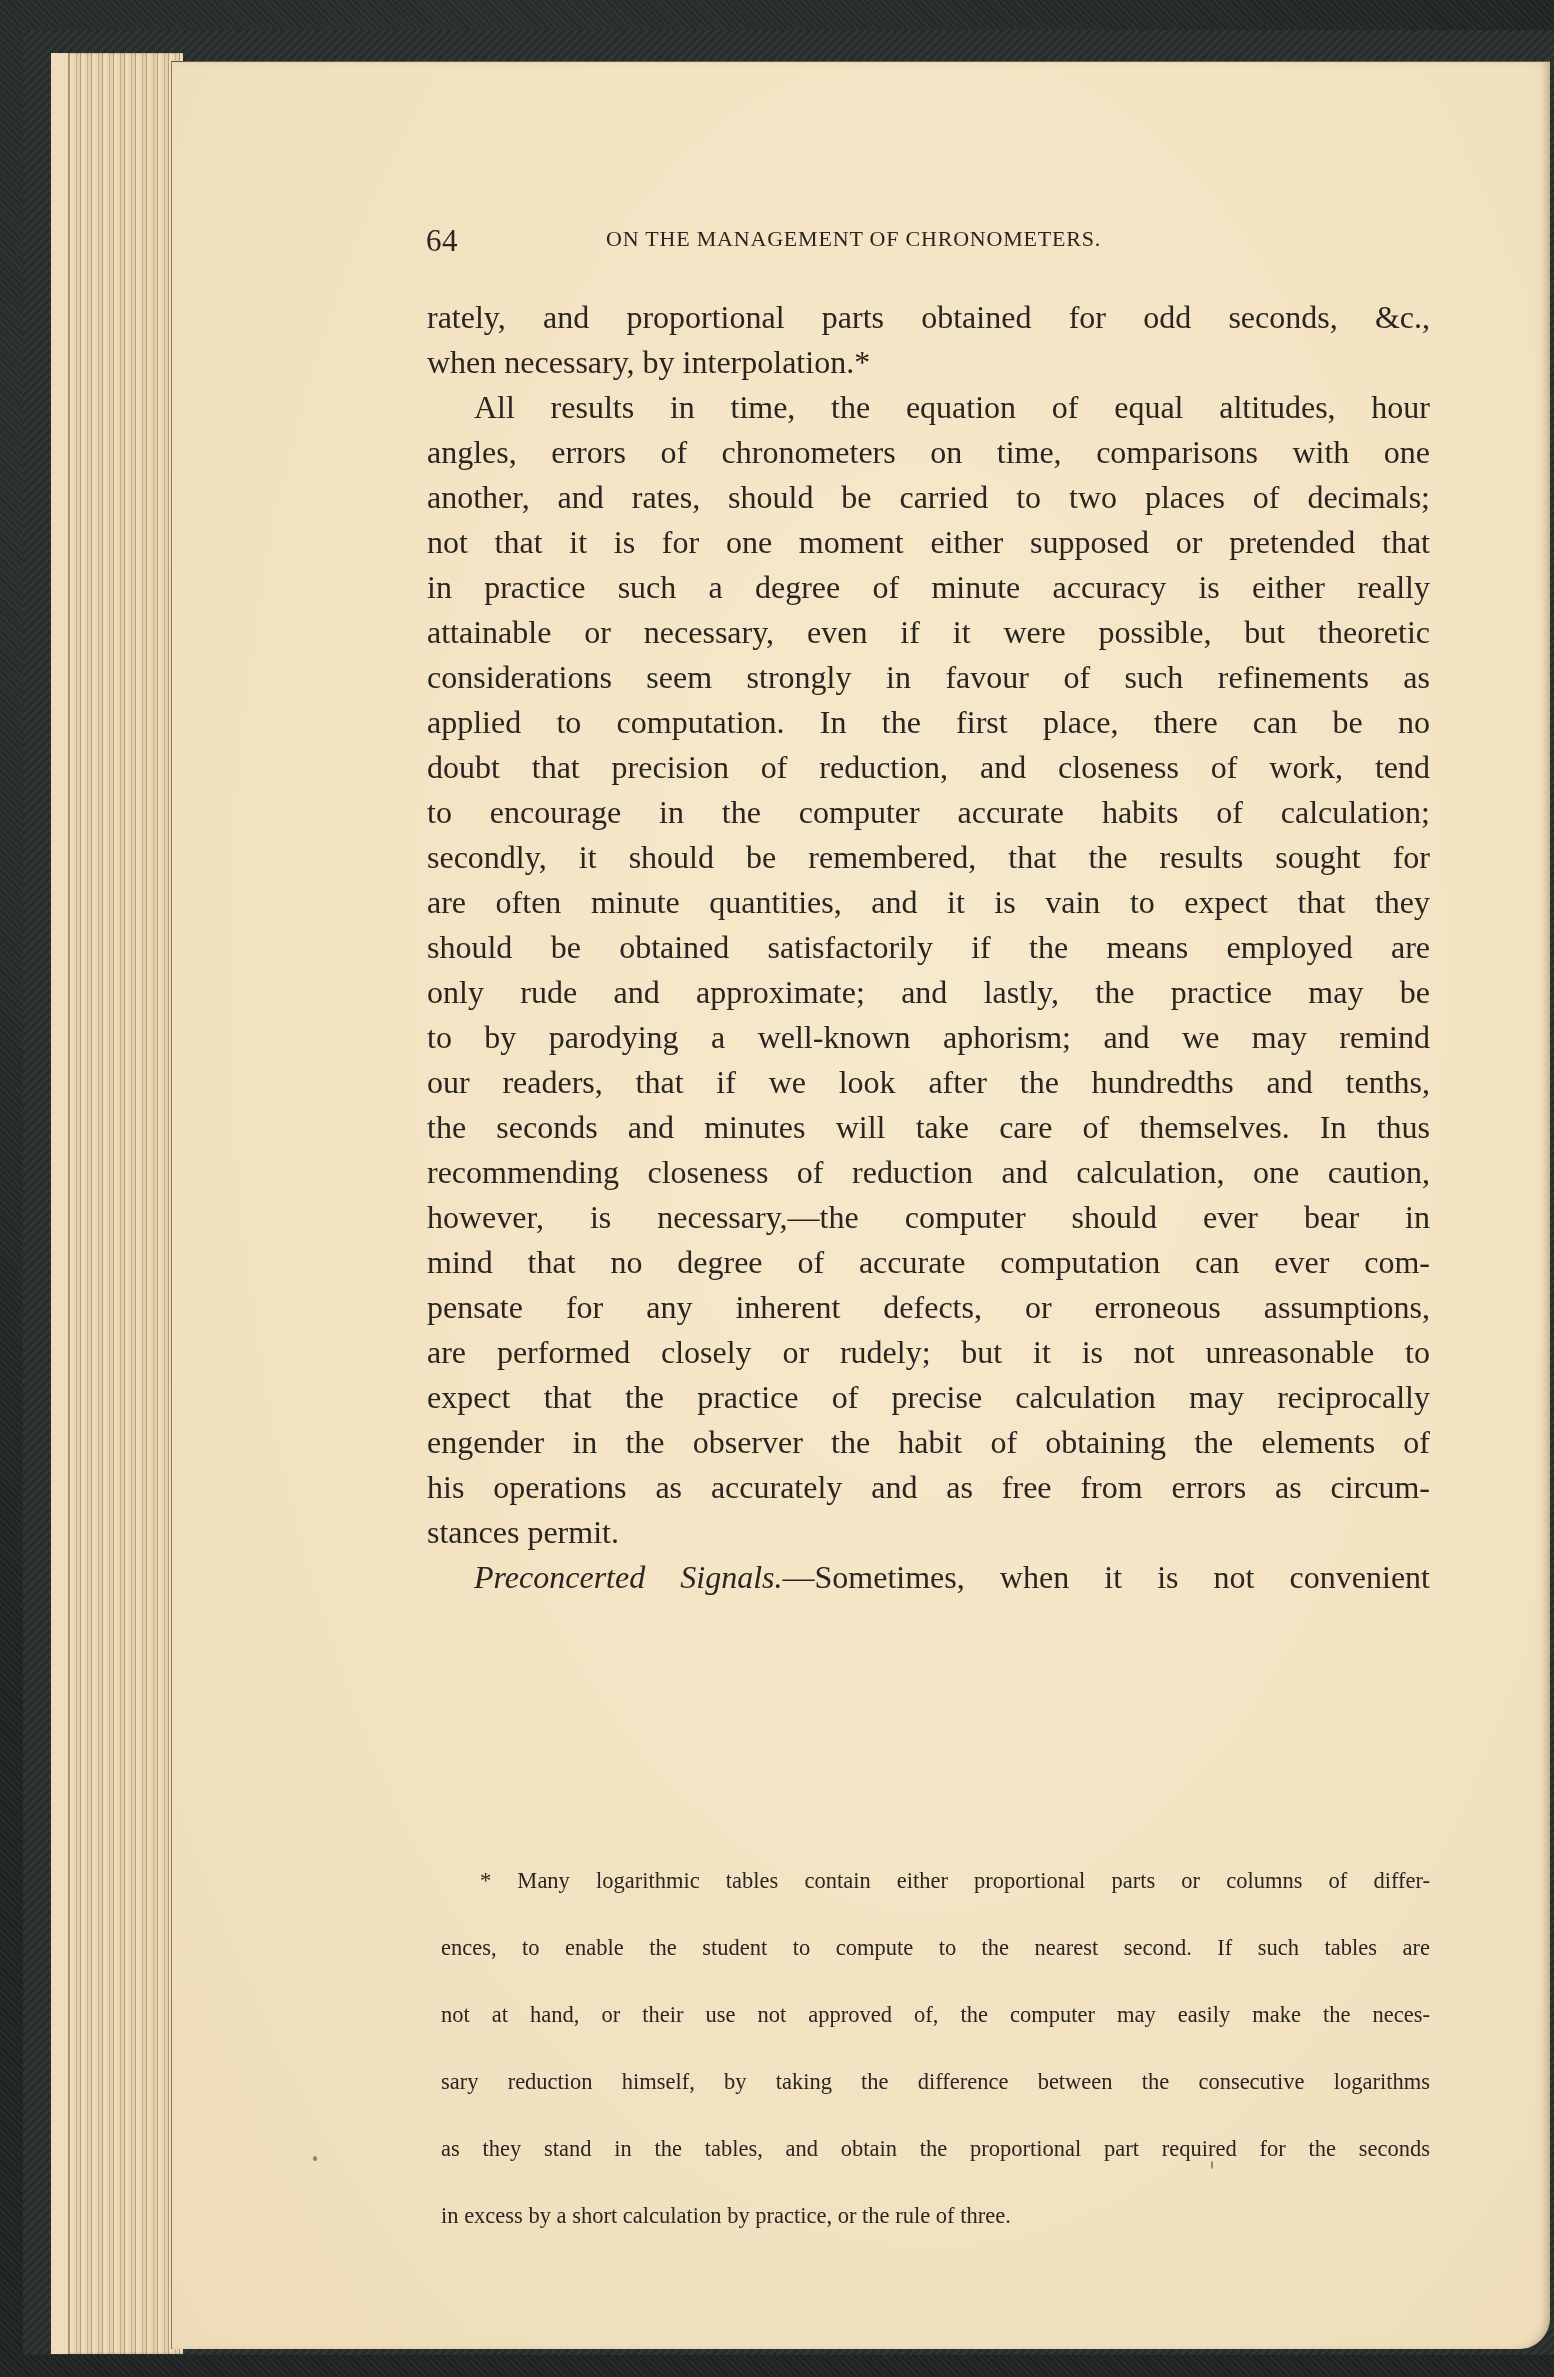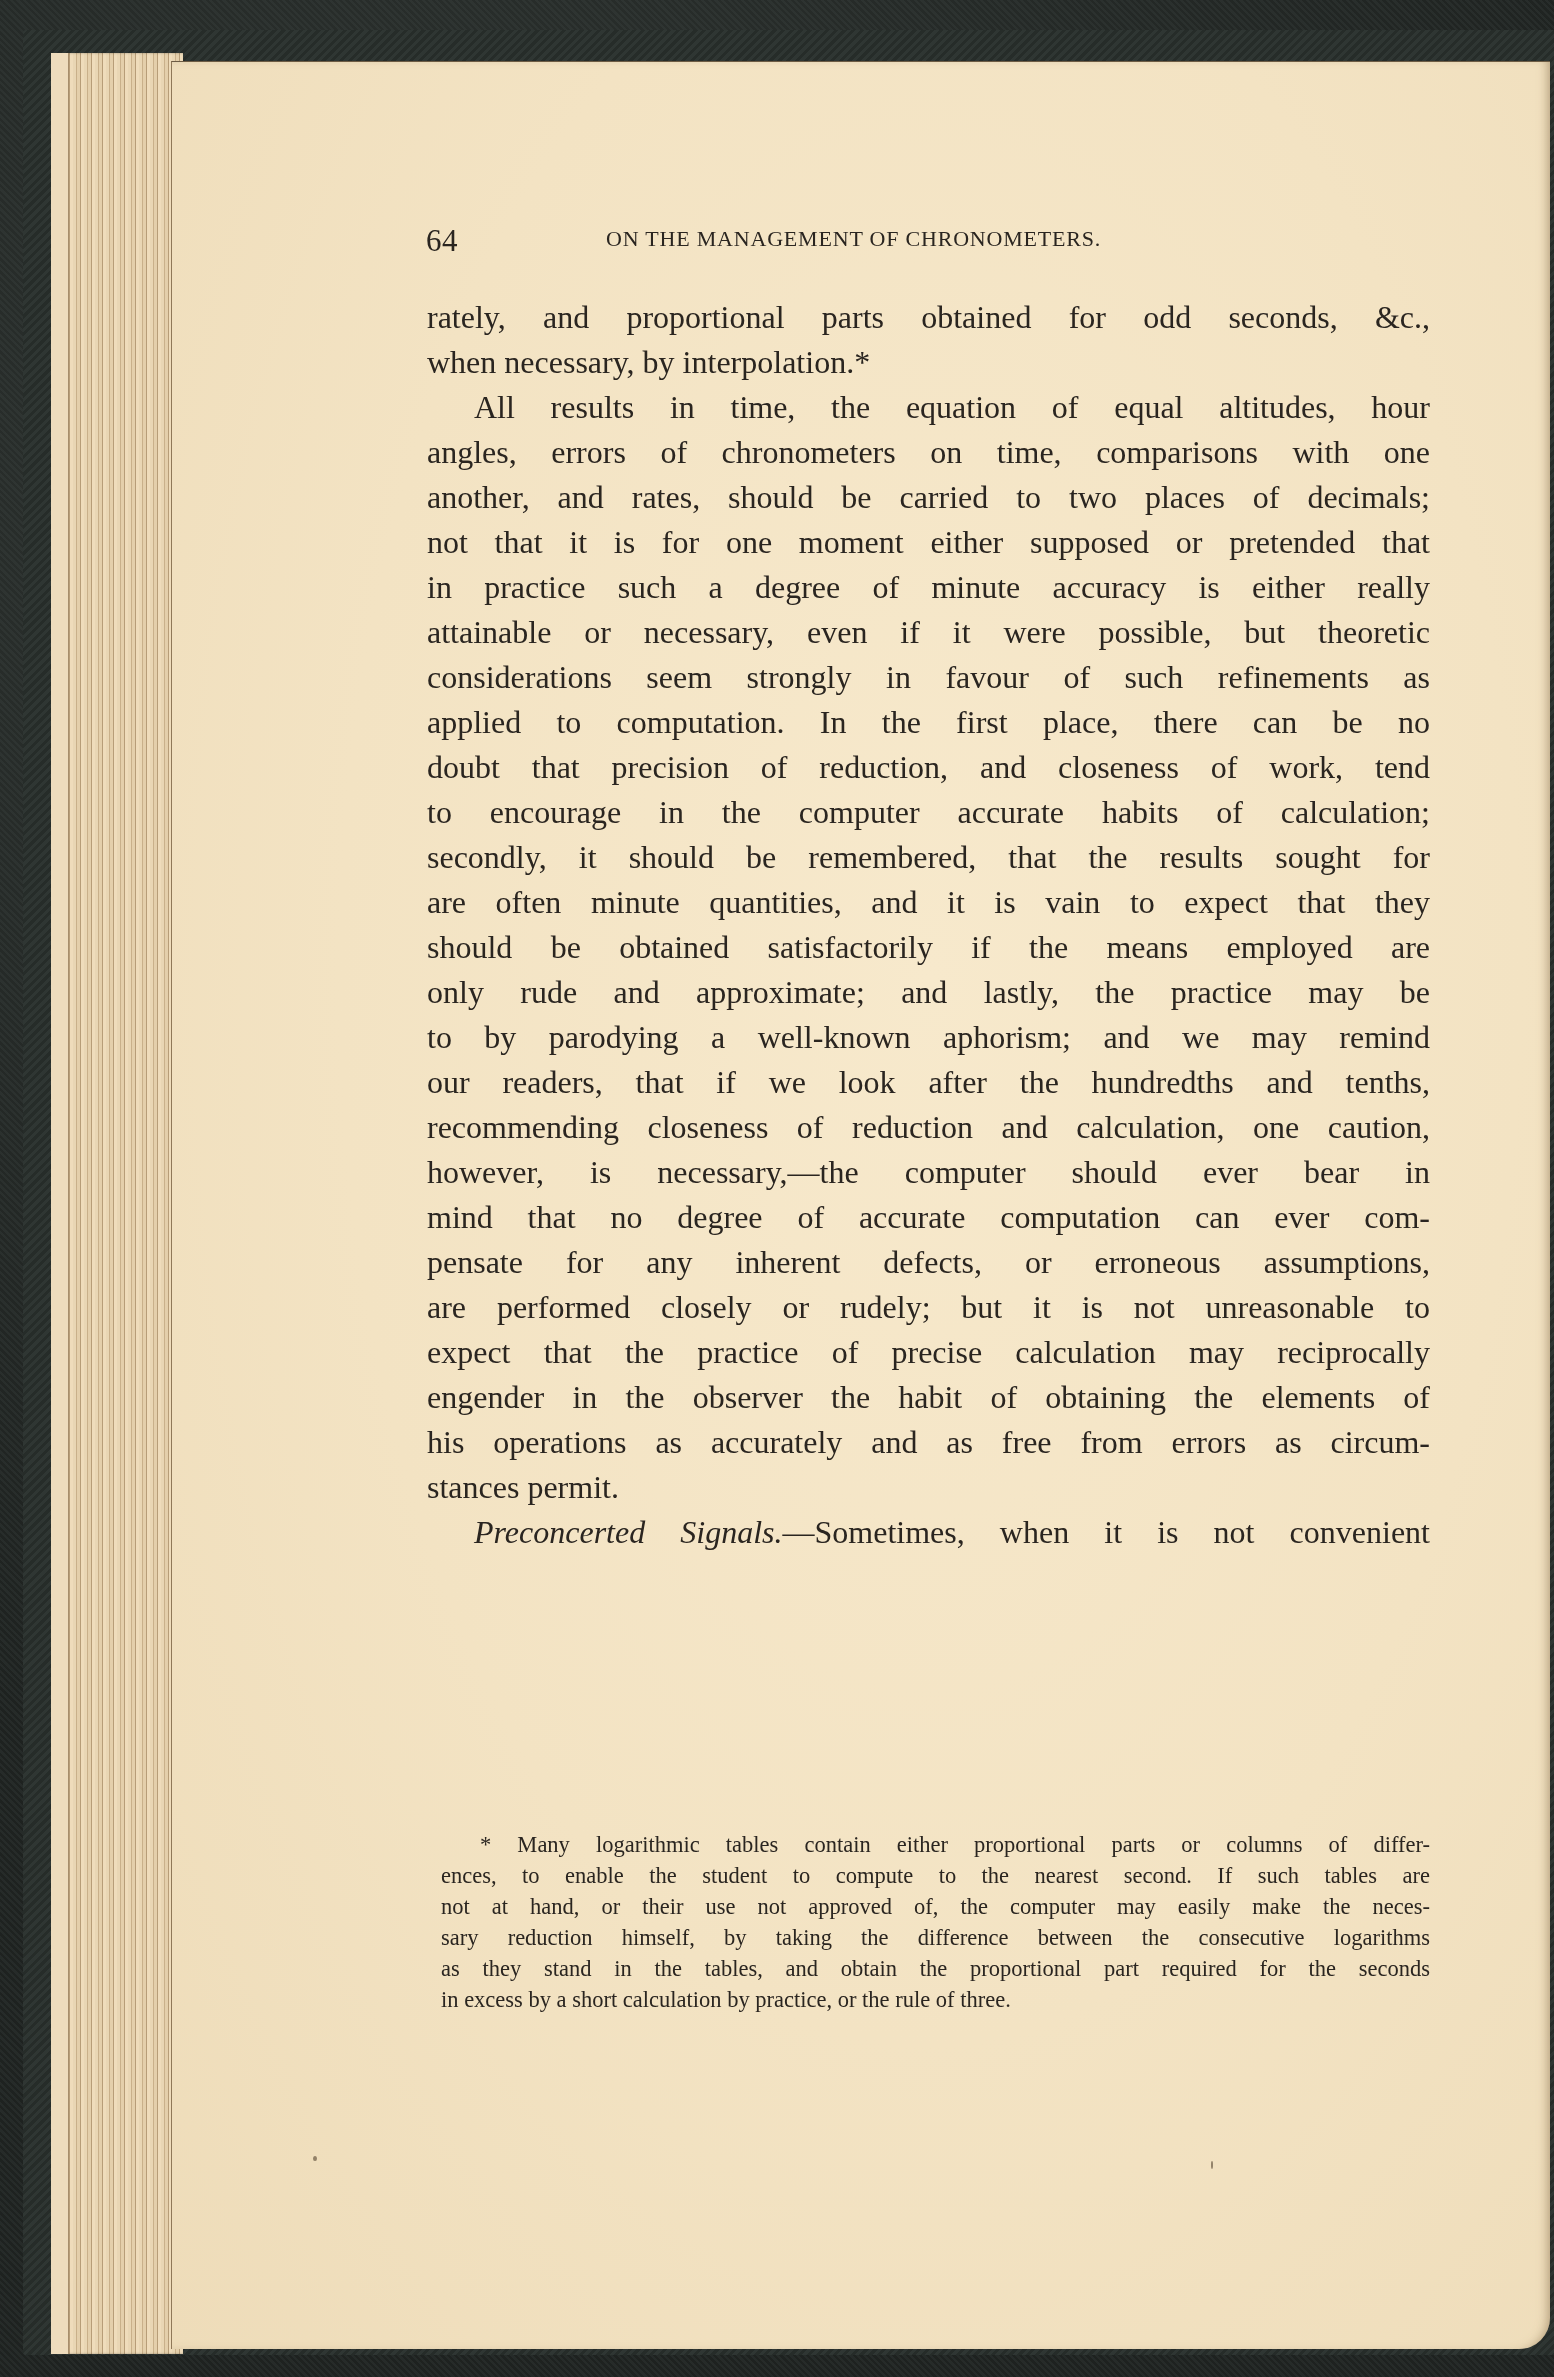--- a/index.html
+++ b/index.html
@@ -65,21 +65,21 @@
     }
     .line.last { text-align-last: left; }
     .indent { padding-left: 47px; }
     .italic { font-style: italic; }
     .footnote {
       position: absolute; left: 269px; top: 1767px; width: 989px;
       font-size: 22.5px; line-height: 31px;
     }
     .fn-line {
       display: block; white-space: nowrap; text-align: justify;
-      text-align-last: justify; height: 31px;
+      text-align-last: justify; height: 31px; margin-top: 36px;
     }
     .fn-line.last { text-align-last: left; }
     .fn-indent { padding-left: 39px; }
     .speck {
       position: absolute; width: 3.9px; height: 5.4px; border-radius: 50%;
       background: #6b5a45; opacity: 0.7;
     }
   </style>
 </head>
 <body>
@@ -107,20 +107,21 @@
     <span class="line">considerations seem strongly in favour of such refinements as</span>
     <span class="line">applied to computation. In the first place, there can be no</span>
     <span class="line">doubt that precision of reduction, and closeness of work, tend</span>
     <span class="line">to encourage in the computer accurate habits of calculation;</span>
     <span class="line">secondly, it should be remembered, that the results sought for</span>
     <span class="line">are often minute quantities, and it is vain to expect that they</span>
     <span class="line">should be obtained satisfactorily if the means employed are</span>
     <span class="line">only rude and approximate; and lastly, the practice may be</span>
     <span class="line">to by parodying a well-known aphorism; and we may remind</span>
     <span class="line">our readers, that if we look after the hundredths and tenths,</span>
+    <span class="line">the seconds and minutes will take care of themselves. In thus</span>
     <span class="line">recommending closeness of reduction and calculation, one caution,</span>
     <span class="line">however, is necessary,—the computer should ever bear in</span>
     <span class="line">mind that no degree of accurate computation can ever com-</span>
     <span class="line">pensate for any inherent defects, or erroneous assumptions,</span>
     <span class="line">are performed closely or rudely; but it is not unreasonable to</span>
     <span class="line">expect that the practice of precise calculation may reciprocally</span>
     <span class="line">engender in the observer the habit of obtaining the elements of</span>
     <span class="line">his operations as accurately and as free from errors as circum-</span>
     <span class="line last">stances permit.</span>
     <span class="line indent"><span class="italic">Preconcerted Signals.</span><span>—Sometimes, when it is not convenient</span></span>

